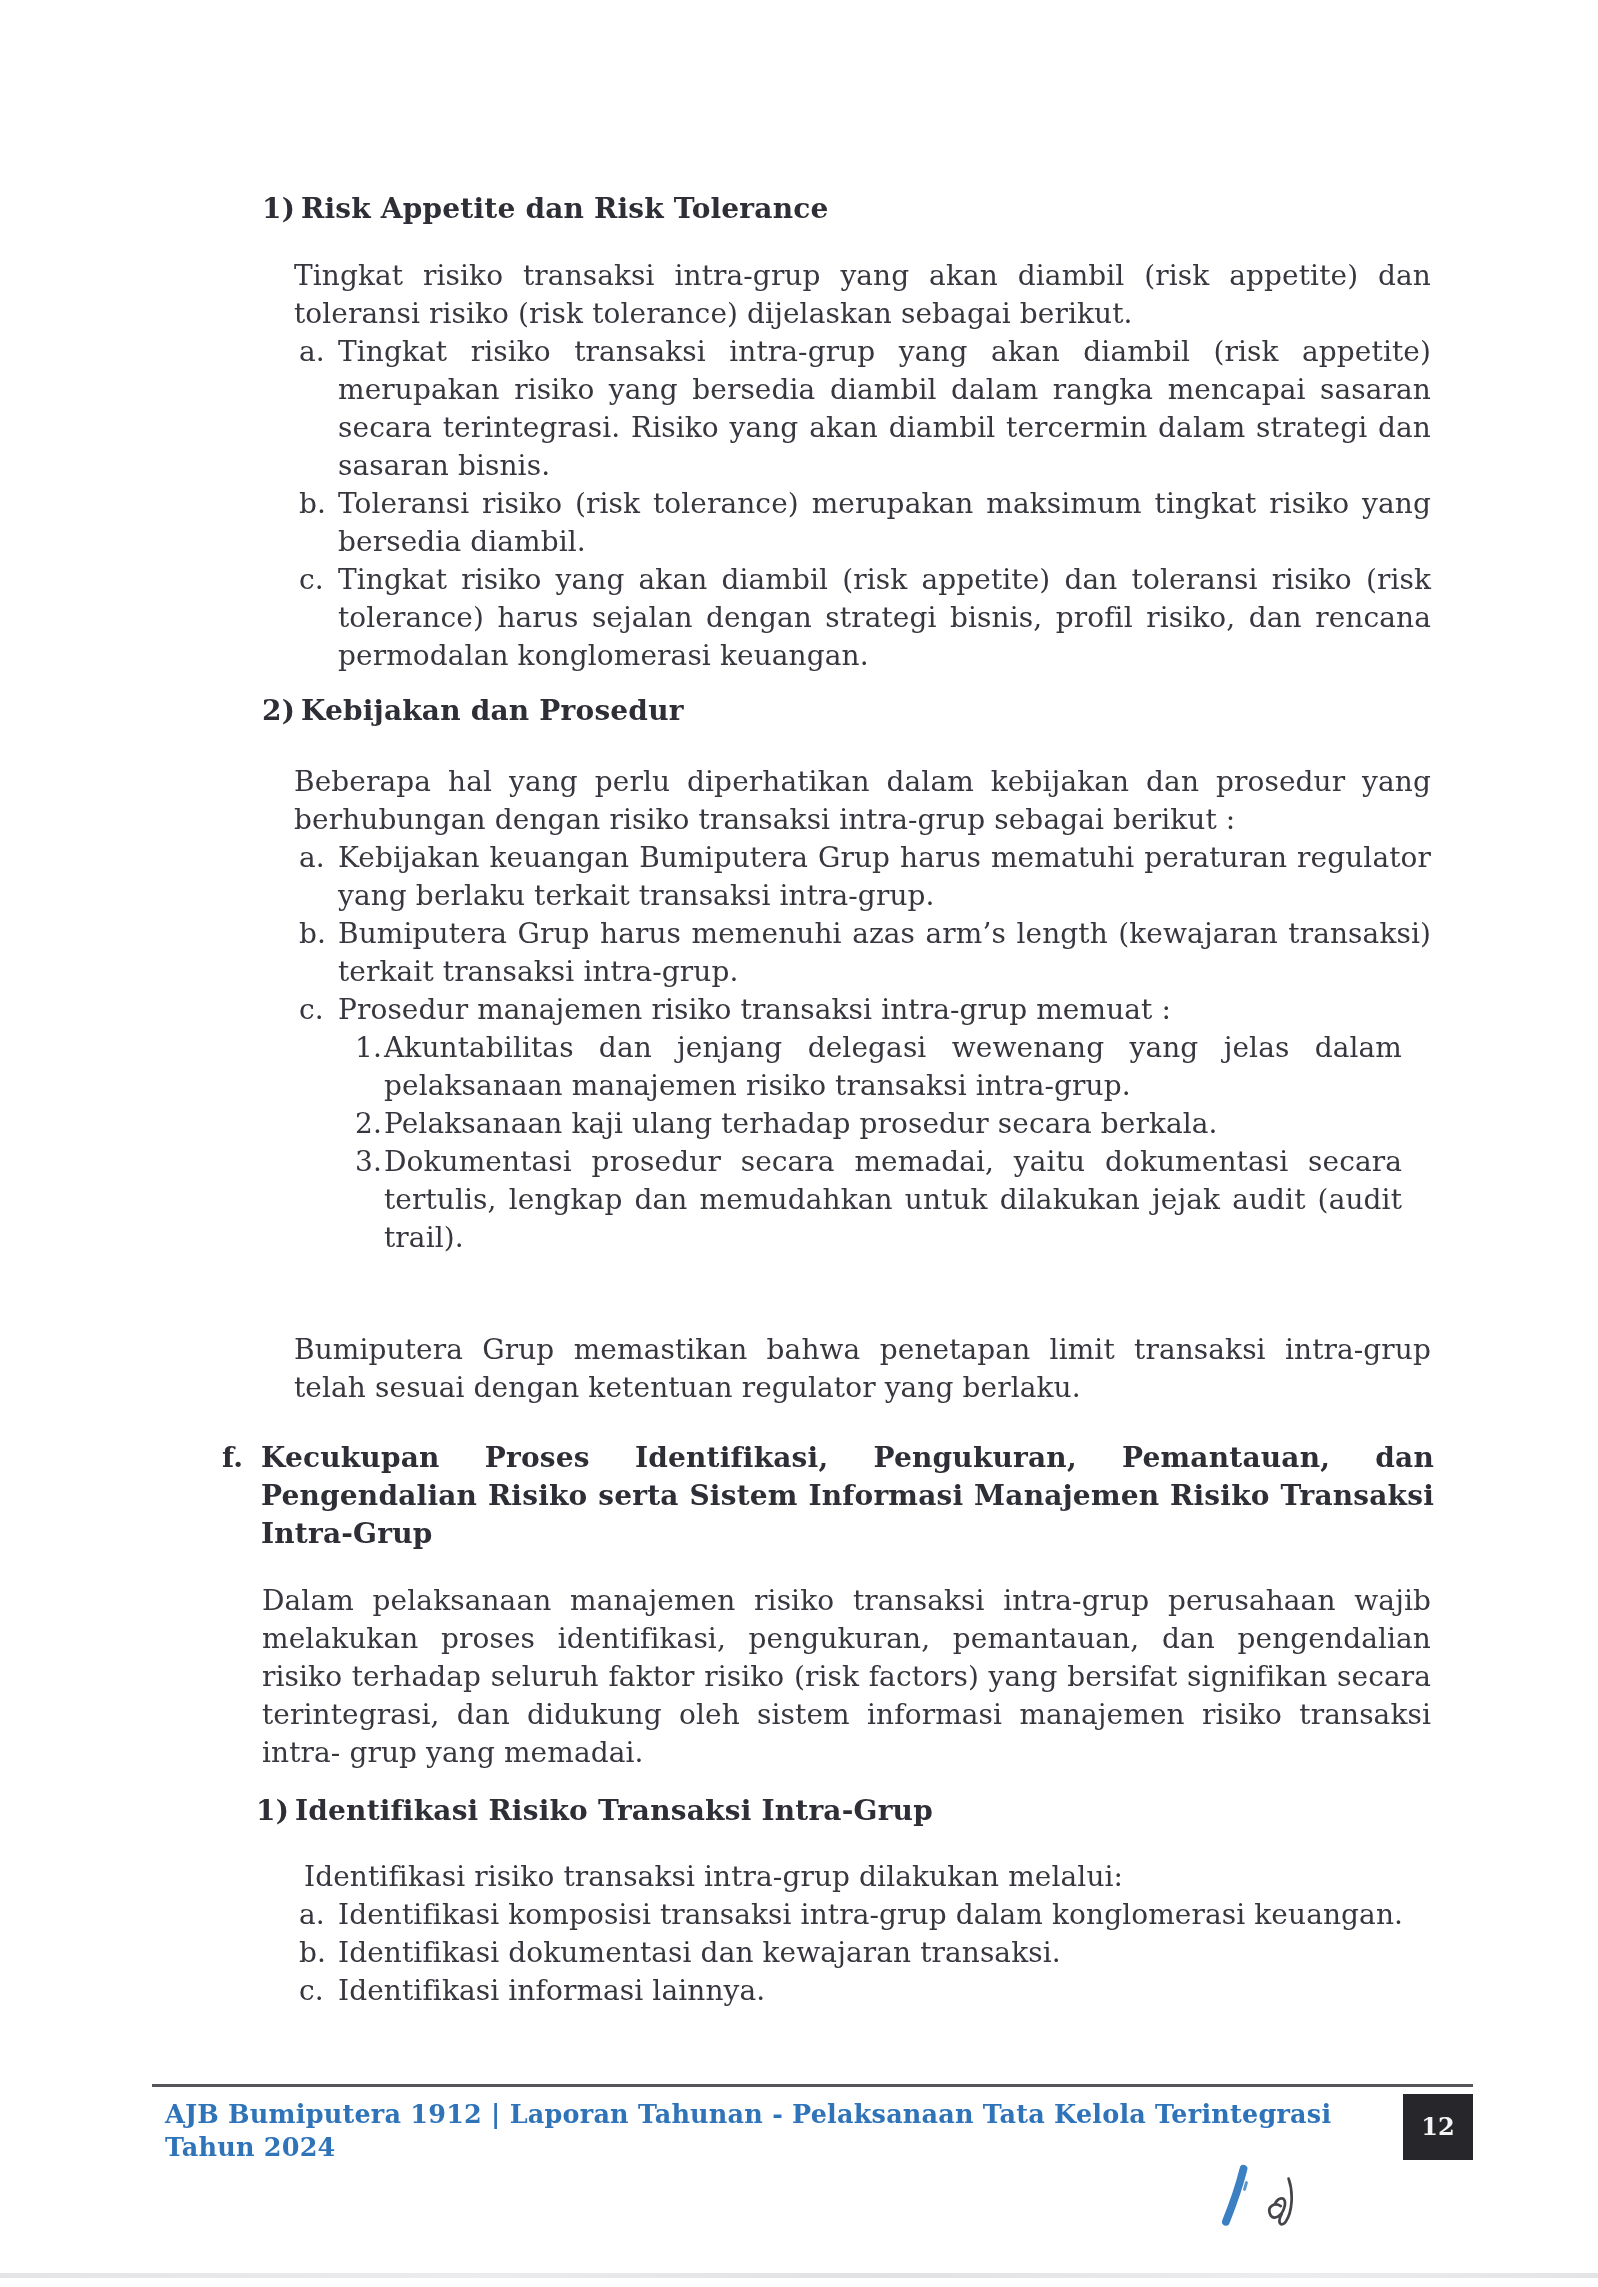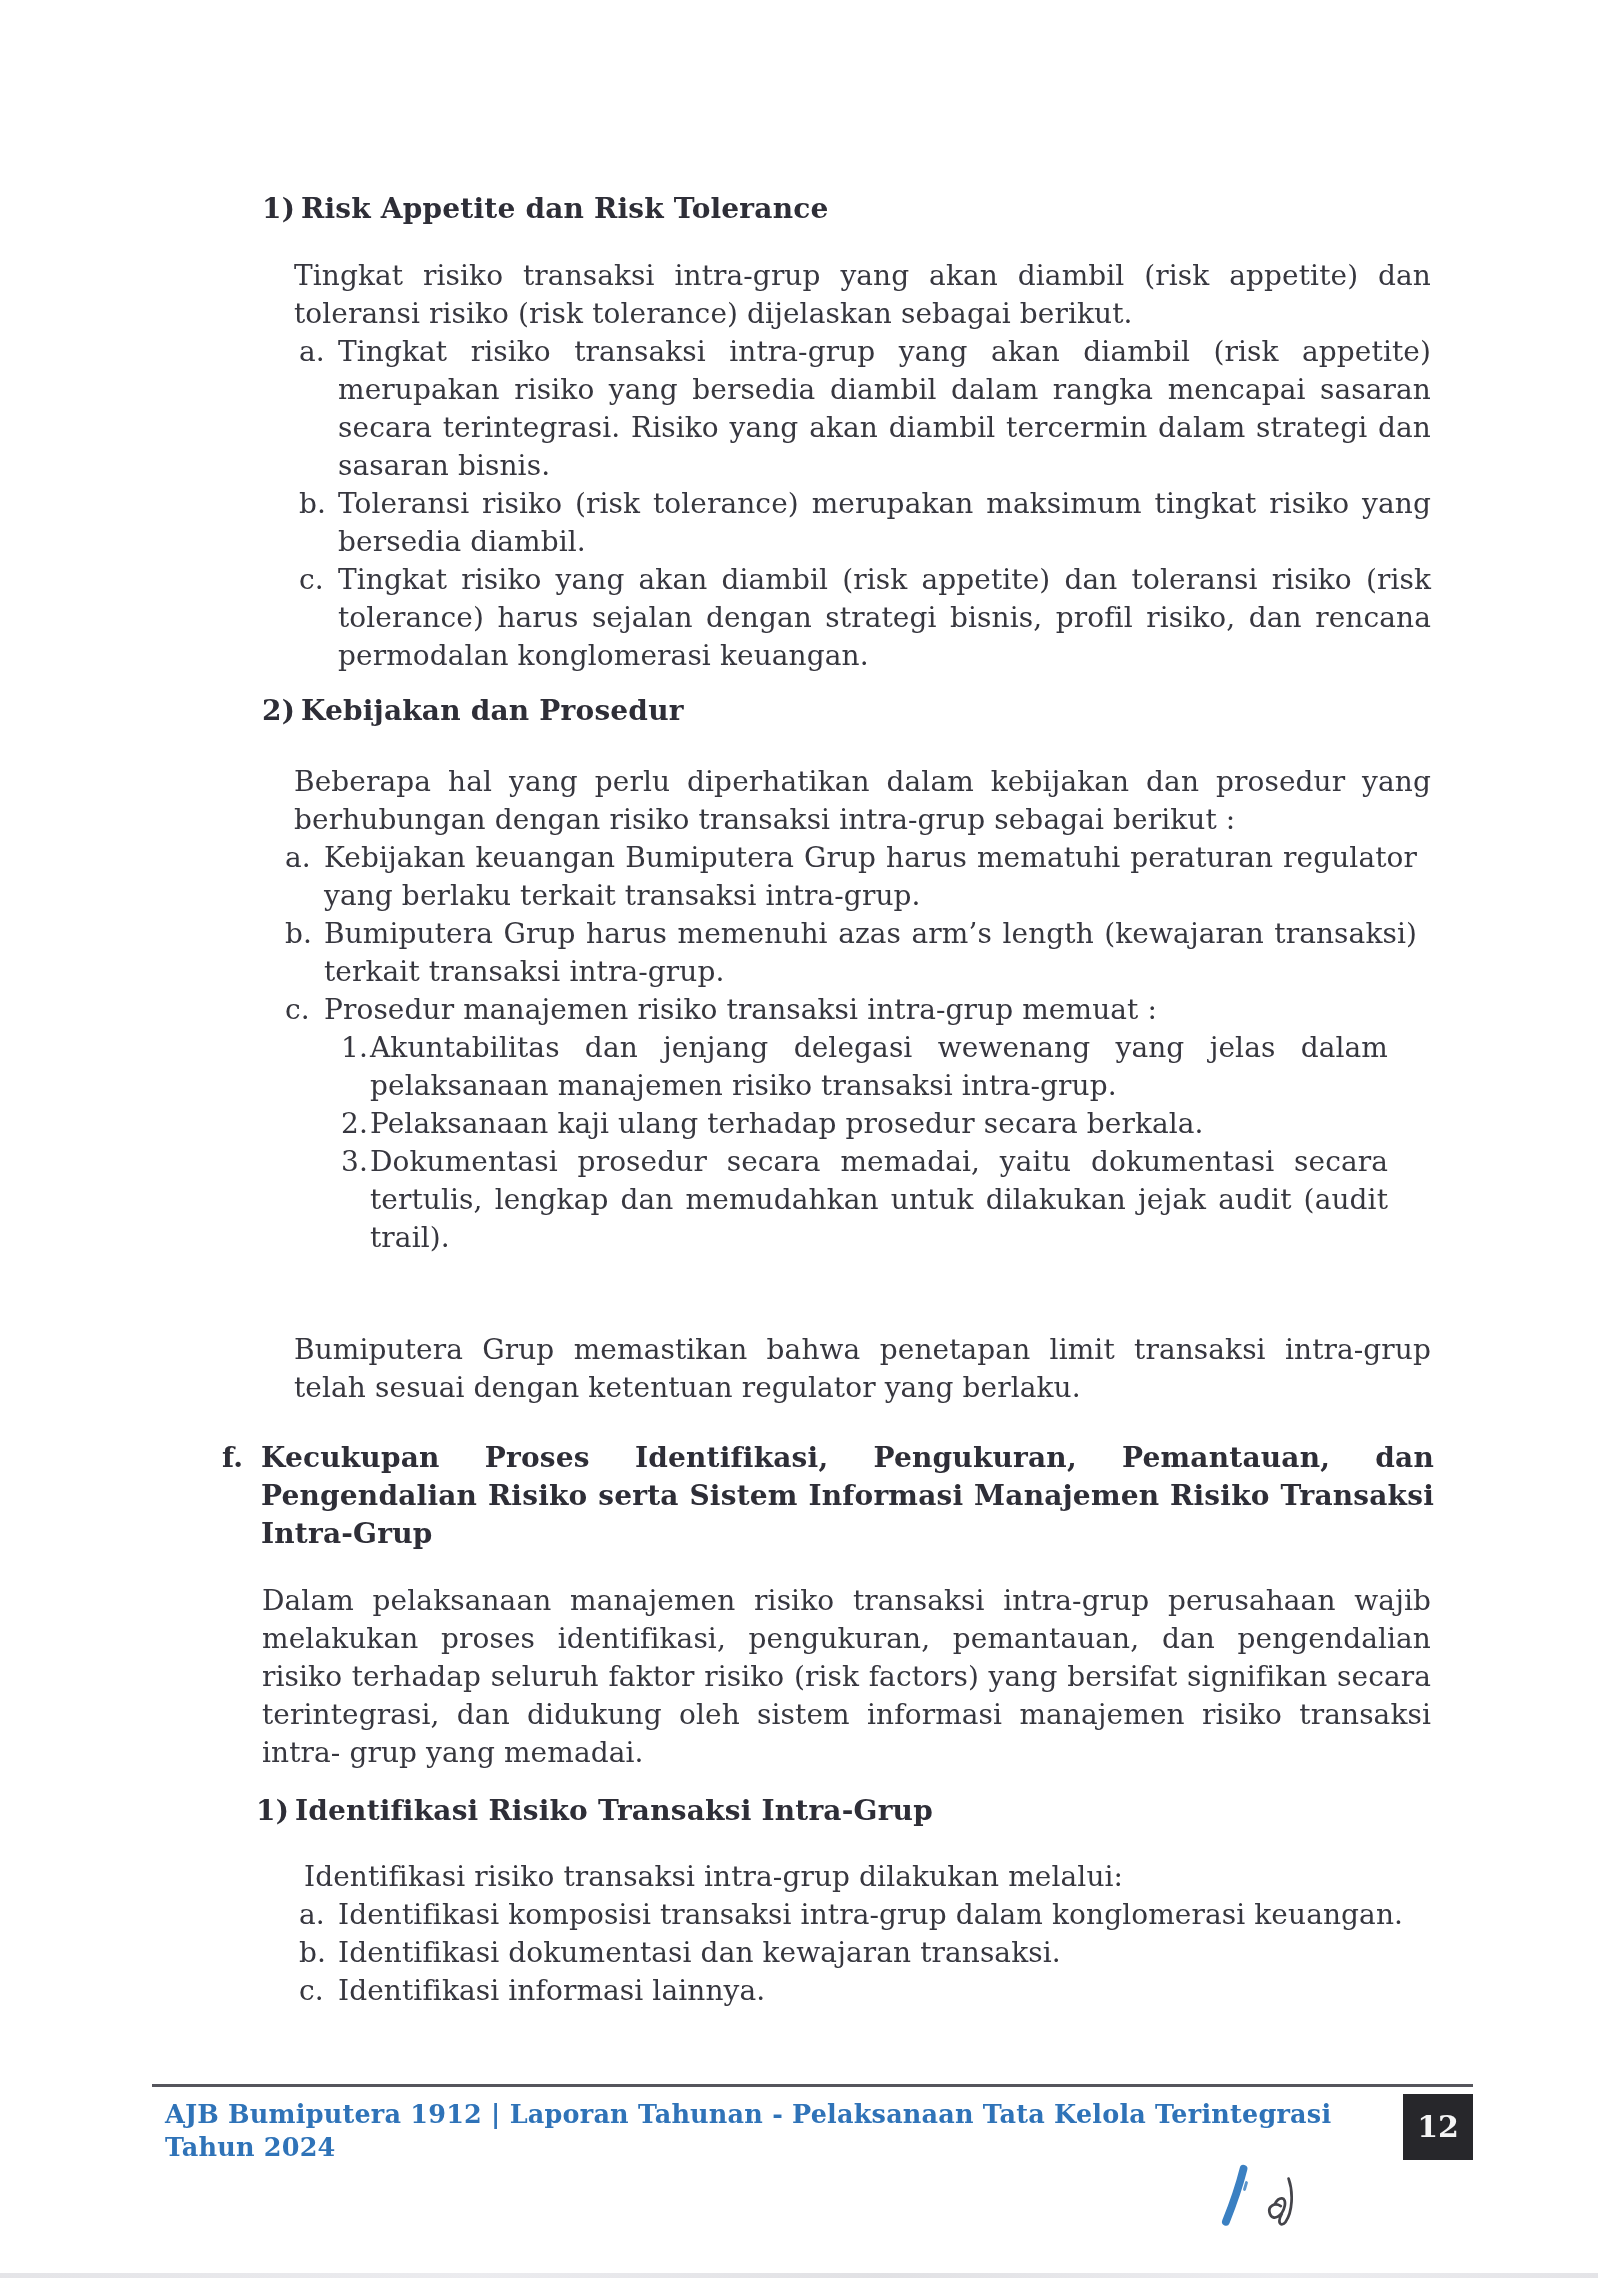--- a/index.html
+++ b/index.html
@@ -57,21 +57,21 @@
   .page-num-box{
     position:absolute;
     left:1403px;top:2094px;
     width:70px;height:66px;
     background:#27272b;
     display:flex;align-items:center;justify-content:center;
   }
   .page-num-box span{
     color:#f5f5f5;
     font-weight:bold;
-    font-size:30px;
+    font-size:24px;
     font-family:"DejaVu Serif", serif;
   }
   .signature{position:absolute;left:1210px;top:2161px;width:118px;height:98px;}
   .scan-edge{
     position:absolute;
     left:0;top:2273px;width:100%;height:4.9px;
     background:linear-gradient(90deg,#cfcfd5 0%,#dcdce2 30%,#c9c9cf 55%,#dedee4 80%,#ceced4 100%);
     opacity:.55;
   }
 </style>
@@ -97,21 +97,21 @@
       <span class="lb">c.</span><span>Tingkat risiko yang akan diambil (risk appetite) dan toleransi risiko (risk tolerance) harus sejalan dengan strategi bisnis, profil risiko, dan rencana permodalan konglomerasi keuangan.</span>
     </div>
   </div>
 
   <div class="h-block" style="top:692px;left:262px;width:1176px;">
     <span class="num">2)</span><span>Kebijakan dan Prosedur</span>
   </div>
 
   <div class="para" style="top:763px;left:294px;width:1137px;">Beberapa hal yang perlu diperhatikan dalam kebijakan dan prosedur yang berhubungan dengan risiko transaksi intra-grup sebagai berikut :</div>
 
-  <div class="list" style="top:839px;left:285px;width:1132px;">
+  <div class="list" style="top:839px;left:299px;width:1132px;">
     <div class="li">
       <span class="lb">a.</span><span>Kebijakan keuangan Bumiputera Grup harus mematuhi peraturan regulator yang berlaku terkait transaksi intra-grup.</span>
     </div>
     <div class="li">
       <span class="lb">b.</span><span>Bumiputera Grup harus memenuhi azas arm’s length (kewajaran transaksi) terkait transaksi intra-grup.</span>
     </div>
     <div class="li">
       <span class="lb">c.</span><span>Prosedur manajemen risiko transaksi intra-grup memuat :</span>
     </div>
     <div class="sublist">

